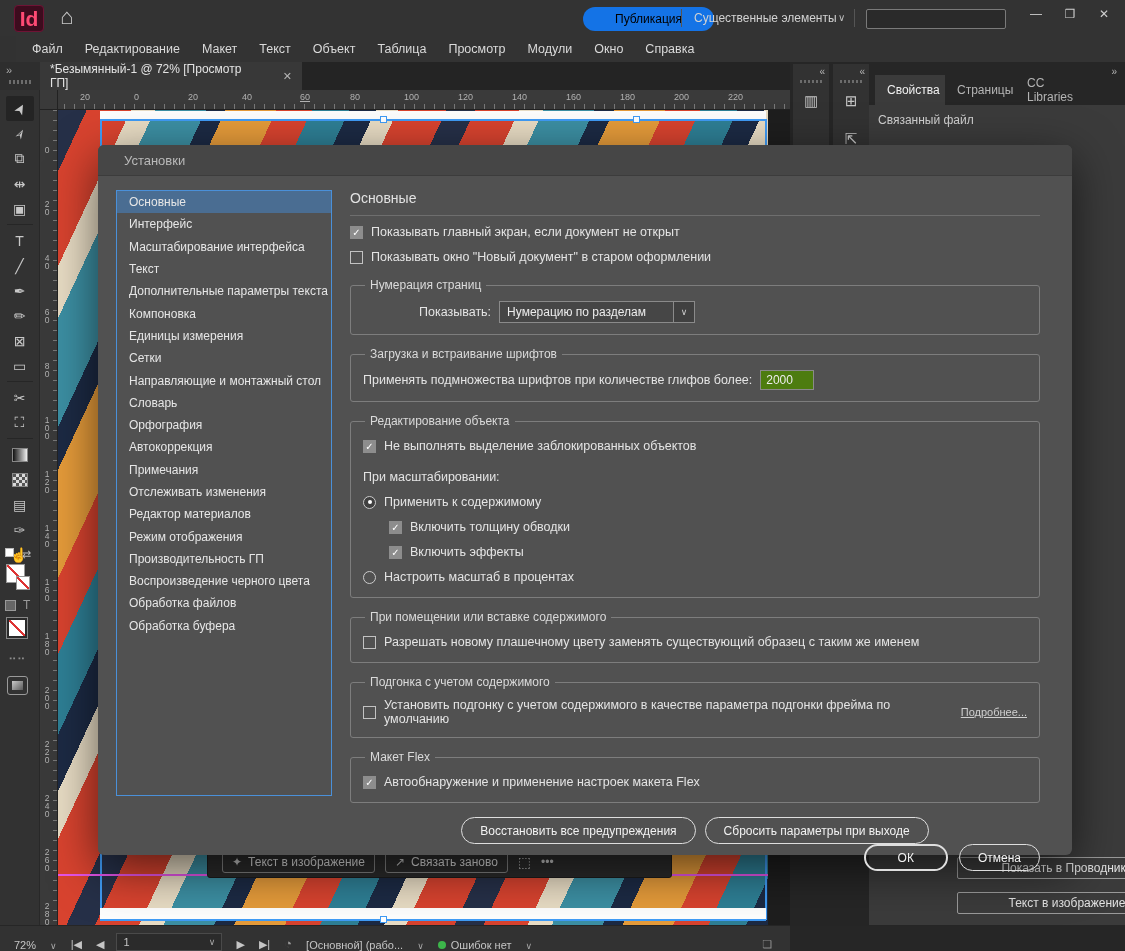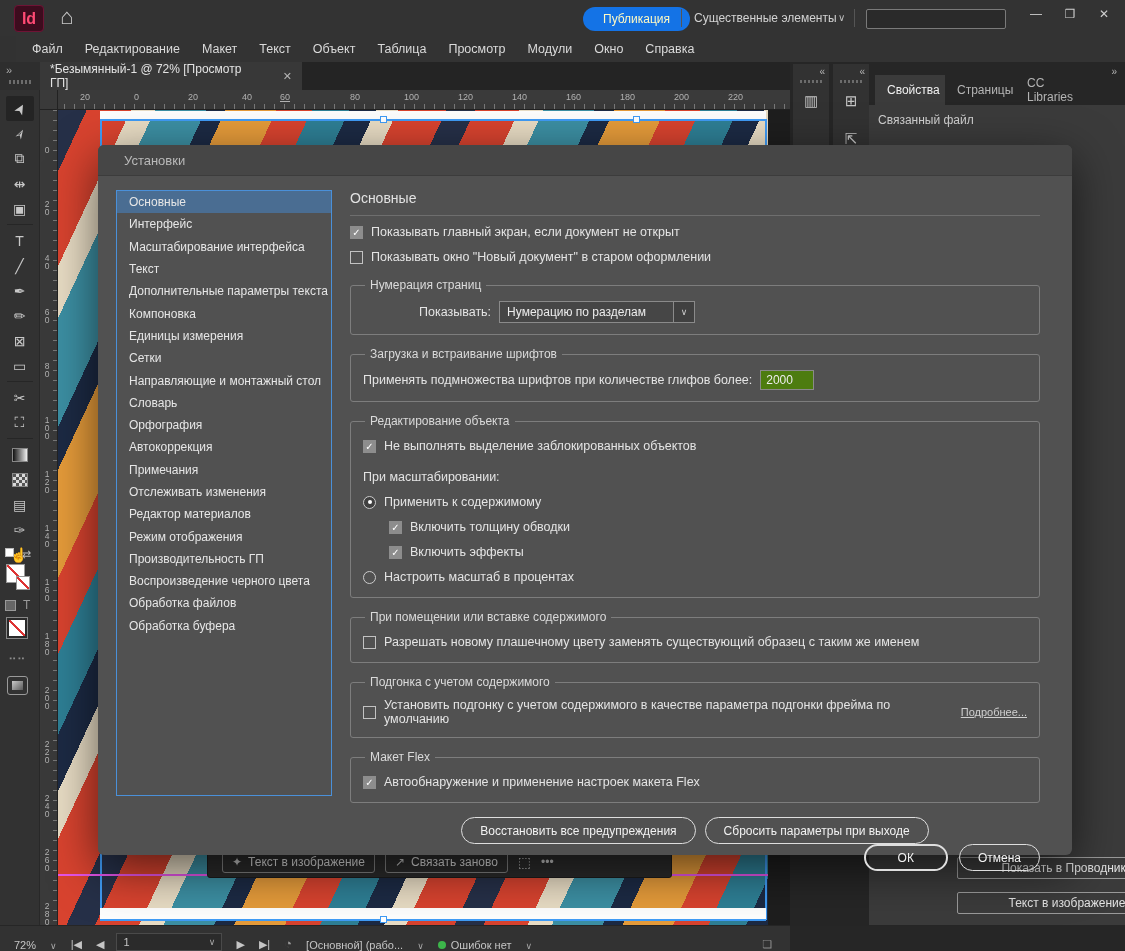--- a/index.html
+++ b/index.html
@@ -6,24 +6,24 @@
   html,body { background:#1a1a1a; }
   #screen {
     position:relative; width:1125px; height:951px; overflow:hidden;
     background:#323232; font-family:"Liberation Sans", sans-serif;
     color:#d8d8d8; -webkit-font-smoothing:antialiased;
   }
   
   #titlebar { position:absolute; left:0; top:0; width:1125px; height:36px; background:#333333; }
   #logo { position:absolute; left:14px; top:5px; width:30px; height:27px; background:#3d0c1e;
           border:1px solid #6e1435; border-radius:4px; color:#ff4a74; font-weight:bold;
-          font-size:16px; display:flex; align-items:center; justify-content:center; }
+          font-size:21px; display:flex; align-items:center; justify-content:center; }
   #home { position:absolute; left:60px; top:4px; font-size:22px; color:#c9c9c9; }
-  #publish { position:absolute; left:583px; top:7px; height:24px; padding:0 20px; background:var(--accent-blue);
-             border-radius:13px; color:#fef9c3; font-size:12px; display:flex; align-items:center; }
+  #publish { position:absolute; left:583px; top:7px; height:24px; padding:0 32px; background:var(--accent-blue);
+             border-radius:13px; color:#000000; font-size:12px; display:flex; align-items:center; }
   .tb-sep { position:absolute; top:9px; width:1px; height:18px; background:#555; }
   #workspace { position:absolute; left:694px; top:11px; font-size:12px; color:#d2d2d2; }
   #workspace-chev { position:absolute; left:838px; top:12px; font-size:10px; color:#bdbdbd; }
   #tb-search { position:absolute; left:866px; top:9px; width:140px; height:20px; background:#2a2a2a;
                border:1px solid #7a7a7a; border-radius:2px; color:#ddd; font-size:11px; padding:0 6px; }
   .winbtn { position:absolute; top:0; width:34px; height:28px; display:flex; align-items:center;
             justify-content:center; color:#cfcfcf; font-size:12px; }
   
   #menubar { position:absolute; left:16px; top:36px; width:1125px; height:26px; background:#333333;
              display:flex; align-items:center; padding-left:16px; gap:22px; font-size:12.5px; color:#dadada; }
@@ -259,21 +259,21 @@
       </span>
     </div>
   </div>
 
   <div id="canvas-area">
     <div id="hruler">
         <span class="hlab" style="left: 40px;">20</span>
         <span class="hlab" style="left: 94px;">0</span>
         <span class="hlab" style="left: 148px;">20</span>
         <span class="hlab" style="left: 202px;">40</span>
-        <span class="hlab" style="left: 240px; text-decoration: underline;">60</span>
+        <span class="hlab" style="left: 260px; text-decoration: underline;">60</span>
         <span class="hlab" style="left: 310px;">80</span>
         <span class="hlab" style="left: 364px;">100</span>
         <span class="hlab" style="left: 418px;">120</span>
         <span class="hlab" style="left: 472px;">140</span>
         <span class="hlab" style="left: 526px;">160</span>
         <span class="hlab" style="left: 580px;">180</span>
         <span class="hlab" style="left: 634px;">200</span>
         <span class="hlab" style="left: 688px;">220</span>
       </div>
     <div id="vruler">

